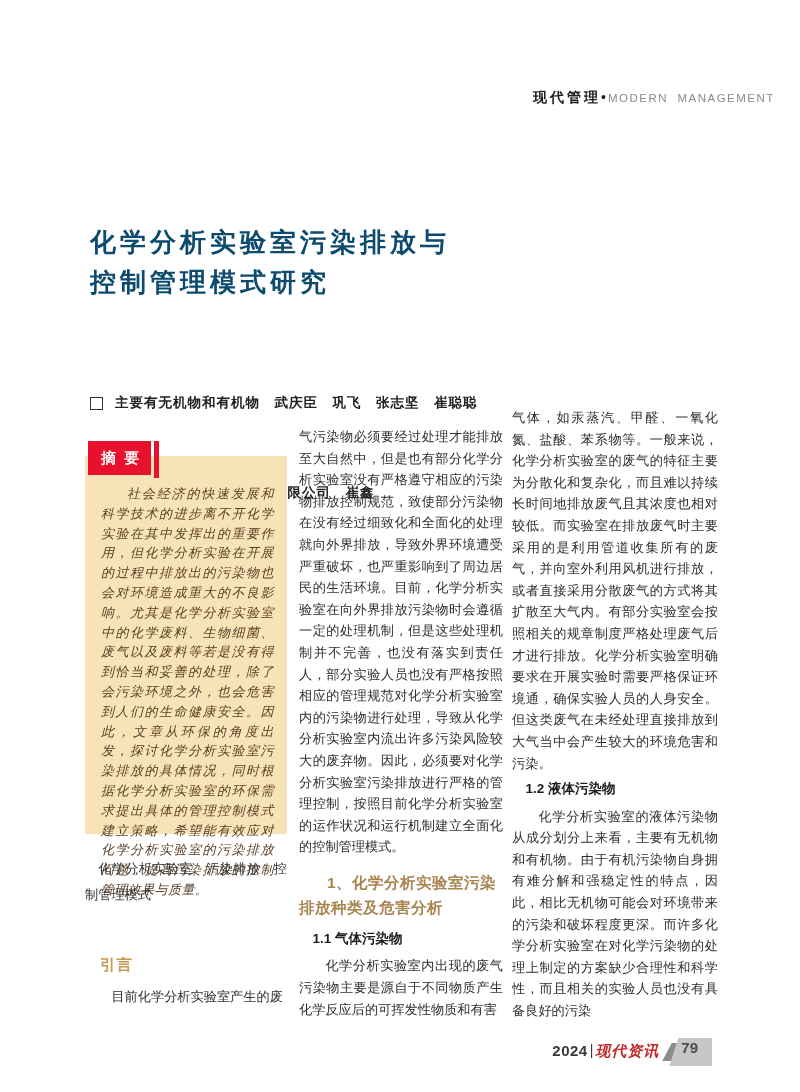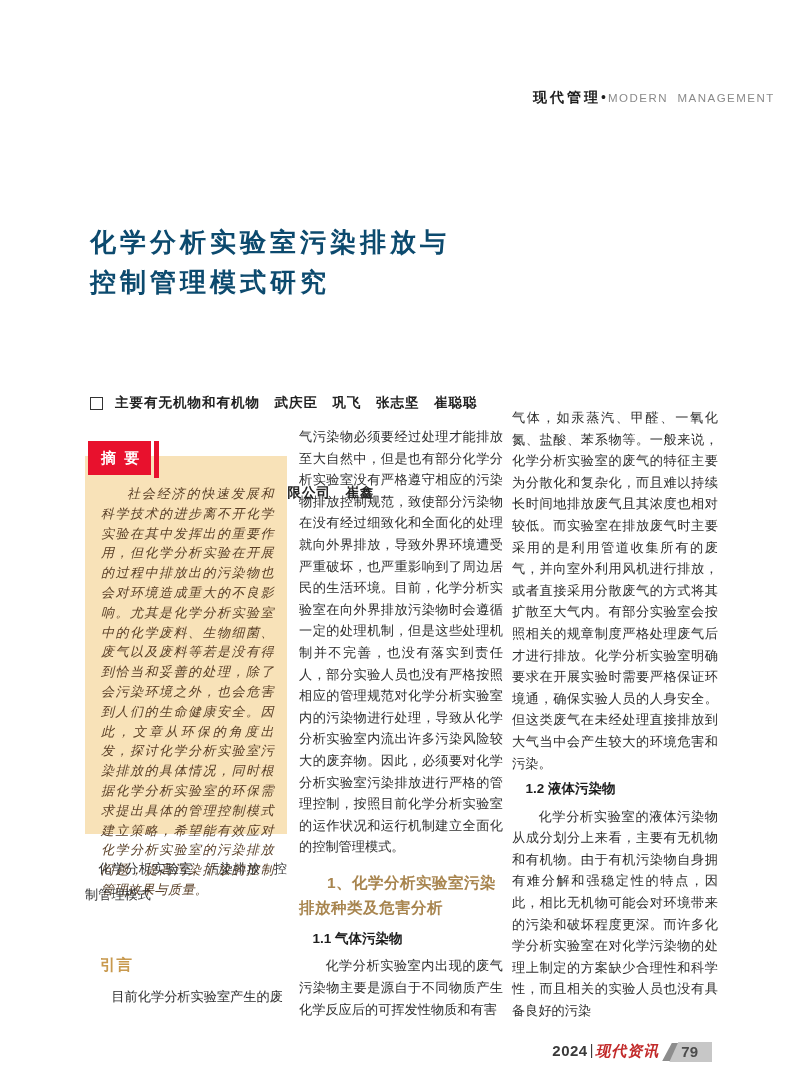--- a/index.html
+++ b/index.html
@@ -114,21 +114,21 @@
     font-family:"Liberation Serif", serif;font-style:italic;font-weight:700;
     font-size:15px;color:var(--brand-red);letter-spacing:1px;
   }
   .page-flag{position:relative;display:inline-flex;align-items:center;margin-left:10px;height:20px;}
   .flag-slant{
     position:absolute;left:-2px;top:1px;width:16px;height:18px;
     background:var(--flag-dark);transform:skewX(-28deg);
   }
   .flag-num{
     position:relative;background:var(--flag-gray);
-    height:20px;line-height:20px;padding:0 14px 0 12px;
+    height:28px;line-height:20px;padding:0 14px 0 12px;
     font-size:15px;font-weight:700;color:#4c4c4c;
     clip-path:polygon(9px 0,100% 0,100% 100%,0 100%);
   }
 </style>
 </head>
 <body>
 
 <div class="page">
 
   <div class="journal-header">

